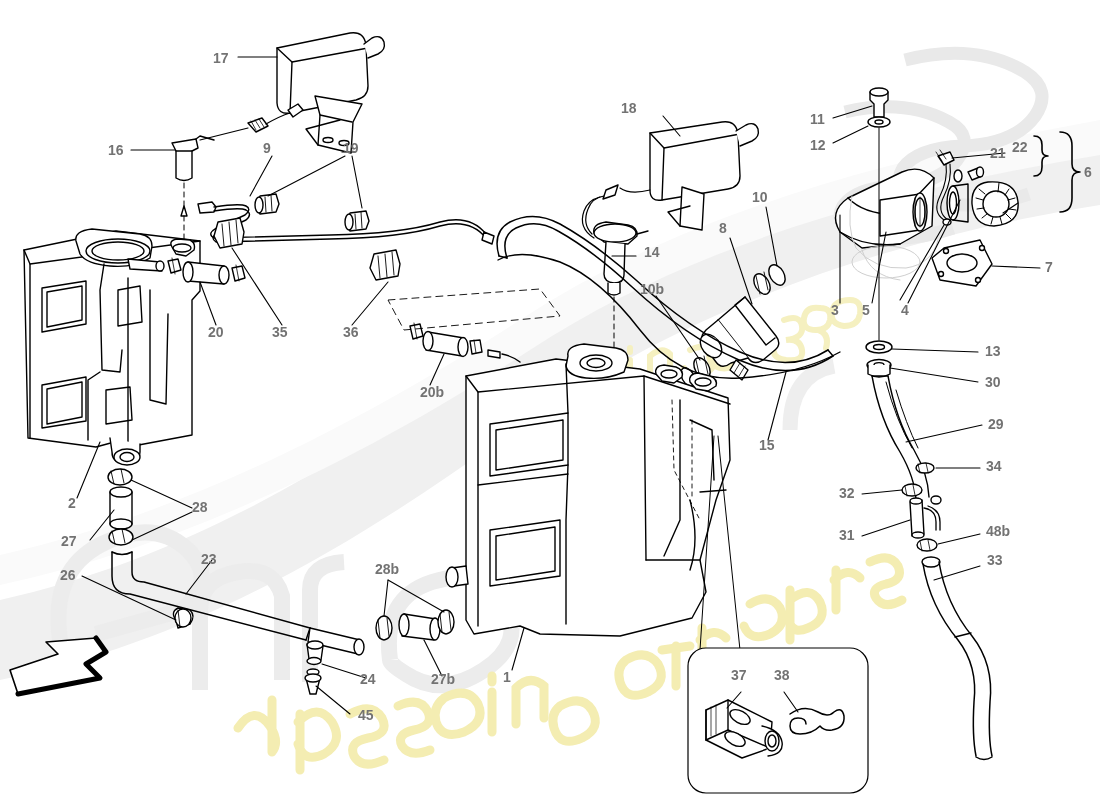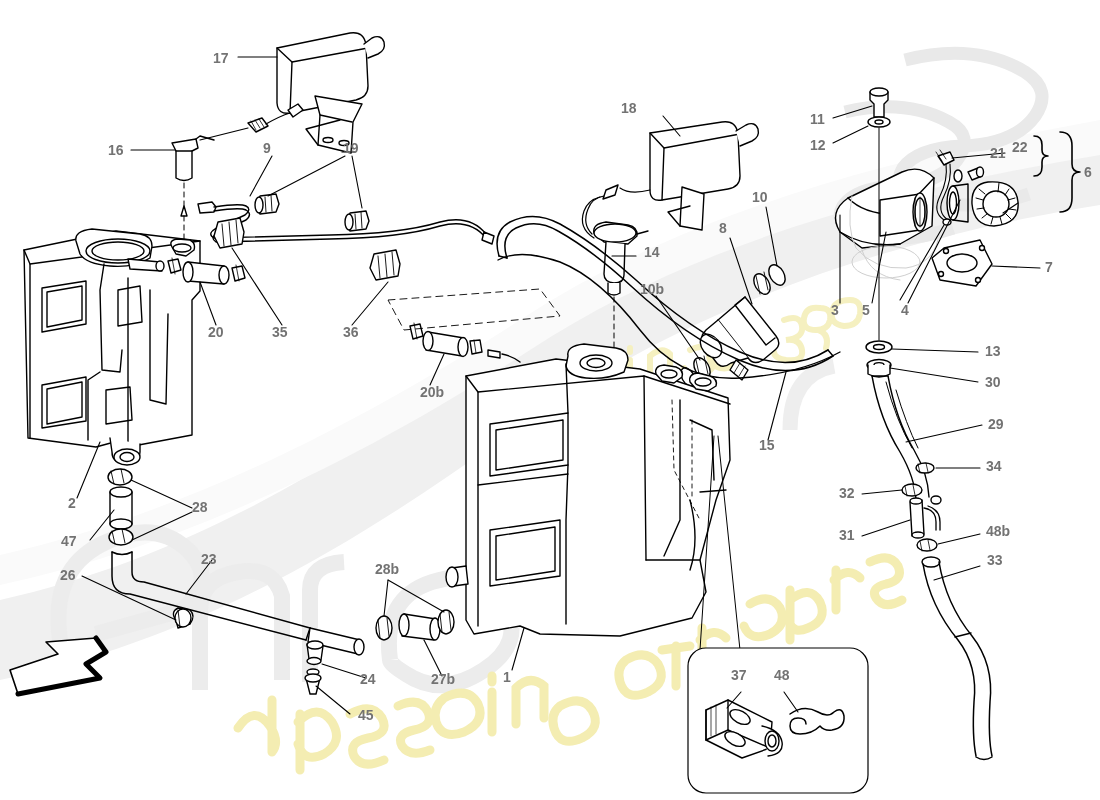--- a/index.html
+++ b/index.html
@@ -548,27 +548,27 @@
   <div class="lbl" style="left:343px;top:325px">36</div>
   <div class="lbl" style="left:985px;top:344px">13</div>
   <div class="lbl" style="left:985px;top:375px">30</div>
   <div class="lbl" style="left:420px;top:385px">20b</div>
   <div class="lbl" style="left:988px;top:417px">29</div>
   <div class="lbl" style="left:759px;top:438px">15</div>
   <div class="lbl" style="left:986px;top:459px">34</div>
   <div class="lbl" style="left:68px;top:496px">2</div>
   <div class="lbl" style="left:192px;top:500px">28</div>
   <div class="lbl" style="left:839px;top:486px">32</div>
-  <div class="lbl" style="left:61px;top:534px">47</div>
+  <div class="lbl" style="left:61px;top:534px">27</div>
   <div class="lbl" style="left:201px;top:552px">23</div>
   <div class="lbl" style="left:839px;top:528px">31</div>
   <div class="lbl" style="left:986px;top:524px">48b</div>
   <div class="lbl" style="left:375px;top:562px">28b</div>
   <div class="lbl" style="left:60px;top:568px">26</div>
   <div class="lbl" style="left:987px;top:553px">33</div>
   <div class="lbl" style="left:503px;top:670px">1</div>
   <div class="lbl" style="left:360px;top:672px">24</div>
   <div class="lbl" style="left:431px;top:672px">27b</div>
   <div class="lbl" style="left:358px;top:708px">45</div>
   <div class="lbl" style="left:731px;top:668px">37</div>
-  <div class="lbl" style="left:774px;top:668px">48</div>
+  <div class="lbl" style="left:774px;top:668px">38</div>
 
 </div>
 
 </body></html>

